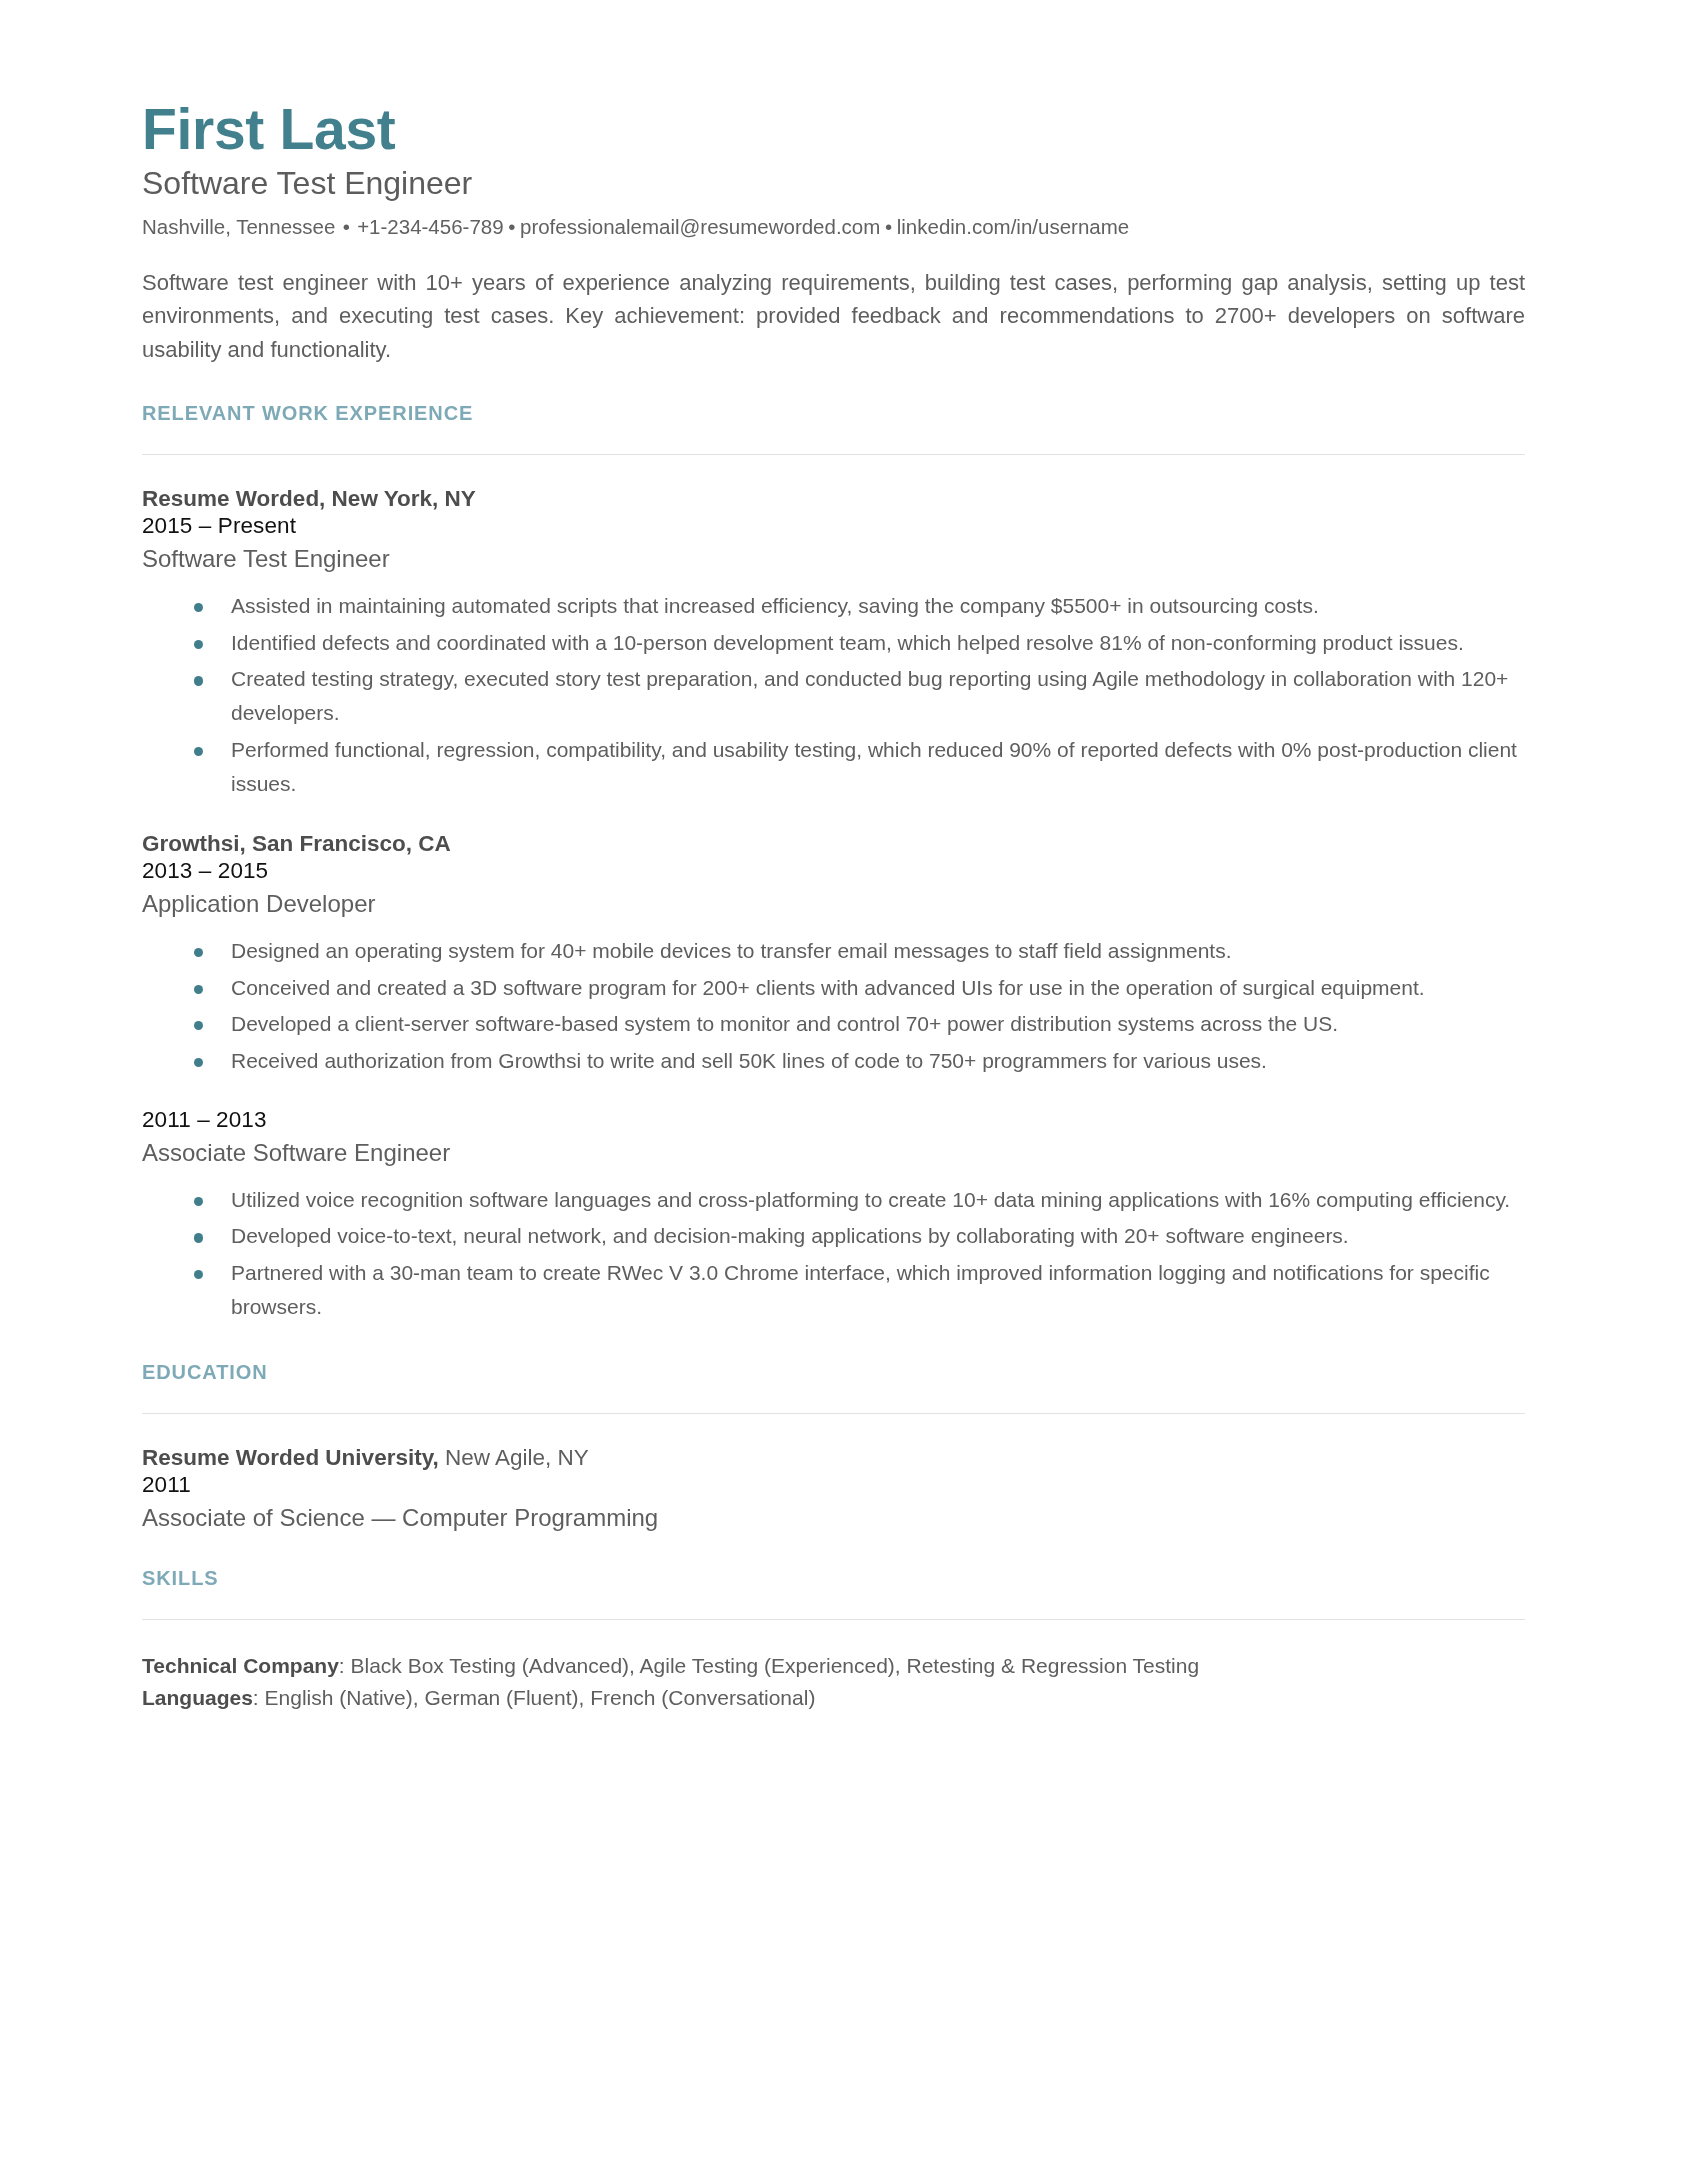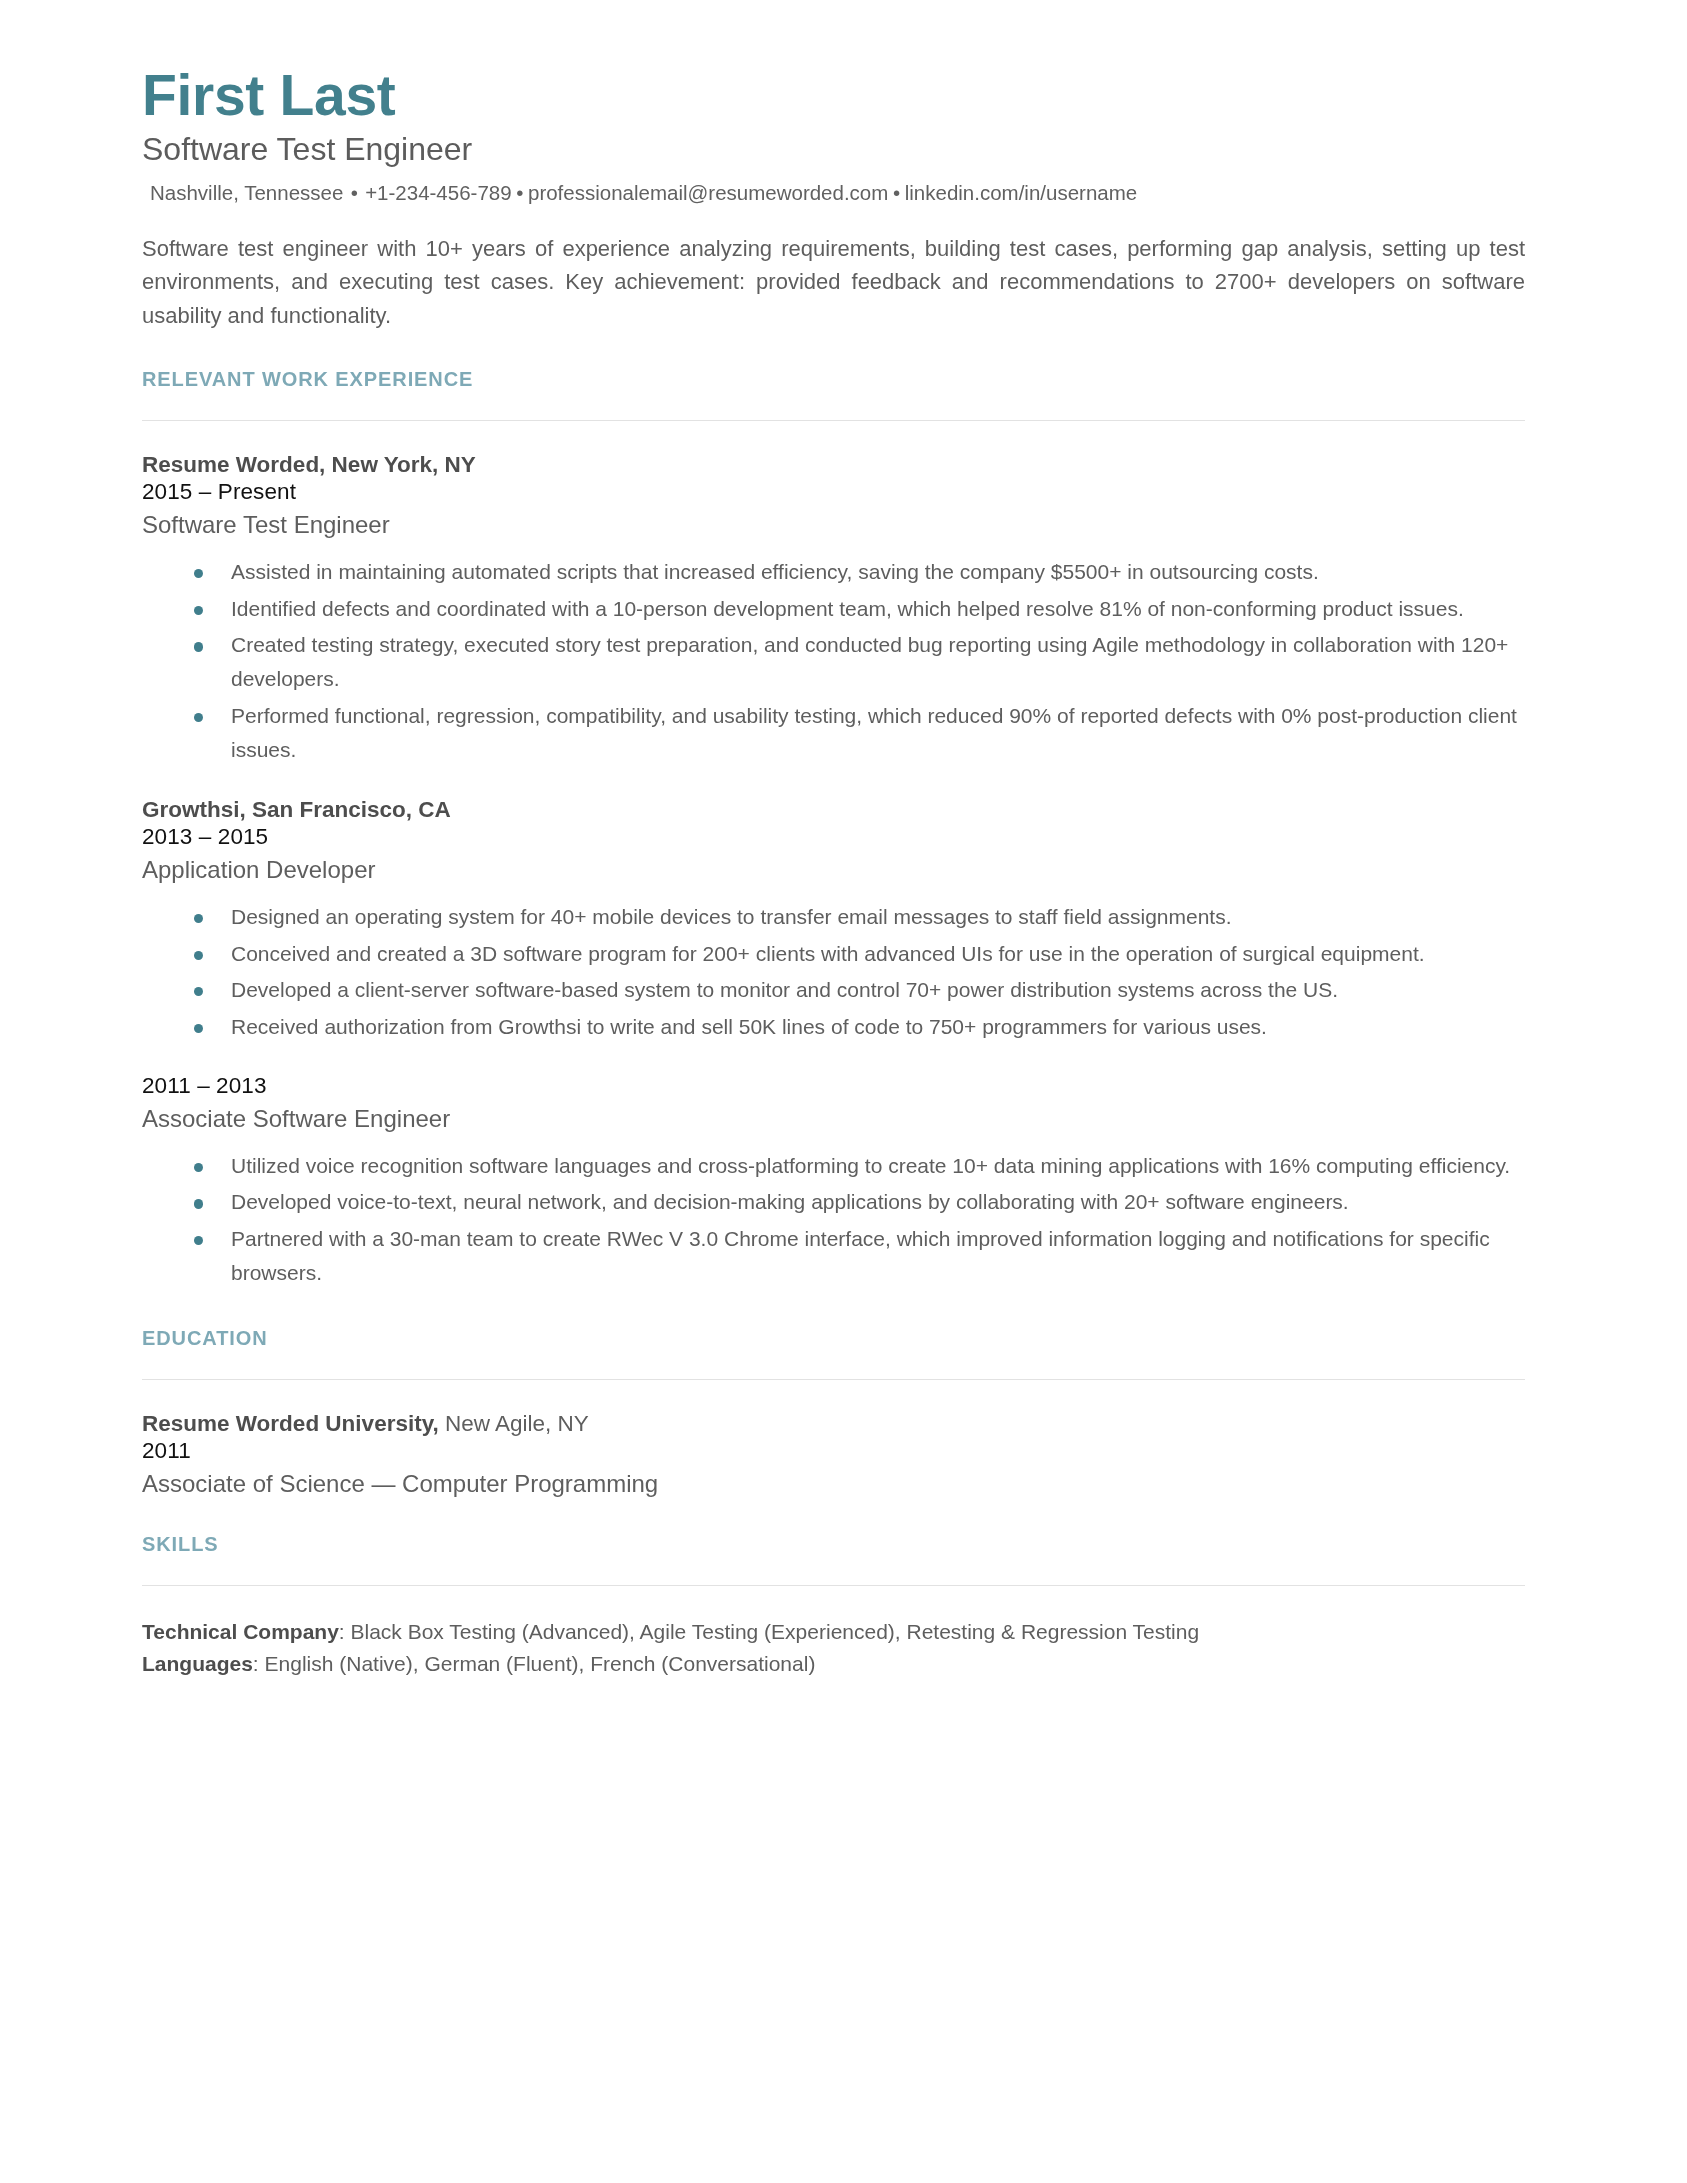--- a/index.html
+++ b/index.html
@@ -10,21 +10,21 @@
   body {
     font-family: "Liberation Sans", sans-serif;
     -webkit-font-smoothing: antialiased;
   }
   .page {
     width: 1687px;
     height: 2183px;
     background: #ffffff;
     position: relative;
     box-sizing: border-box;
-    padding: 66px 142px 0 142px;
+    padding: 100px 142px 0 142px;
     overflow: hidden;
   }
   .inner {
     width: 1383px;
   }
 
   
   .name {
     font-size: 57px;
     font-weight: bold;
@@ -37,21 +37,21 @@
     font-size: 32px;
     font-weight: normal;
     color: #5c5c5c;
     line-height: 1.2;
     margin: 0 0 12px 0;
   }
   .contact-line {
     font-size: 20.5px;
     color: #616161;
     line-height: 1.3;
-    margin: 0 0 25px 8px;
+    margin: 0 0 25px 0;
     white-space: nowrap;
   }
   .contact-sep {
     padding: 0 4.6px;
     color: #616161;
   }
   .contact-sep.wide { padding: 0 7.3px; }
 
   .summary {
     font-size: 22px;

